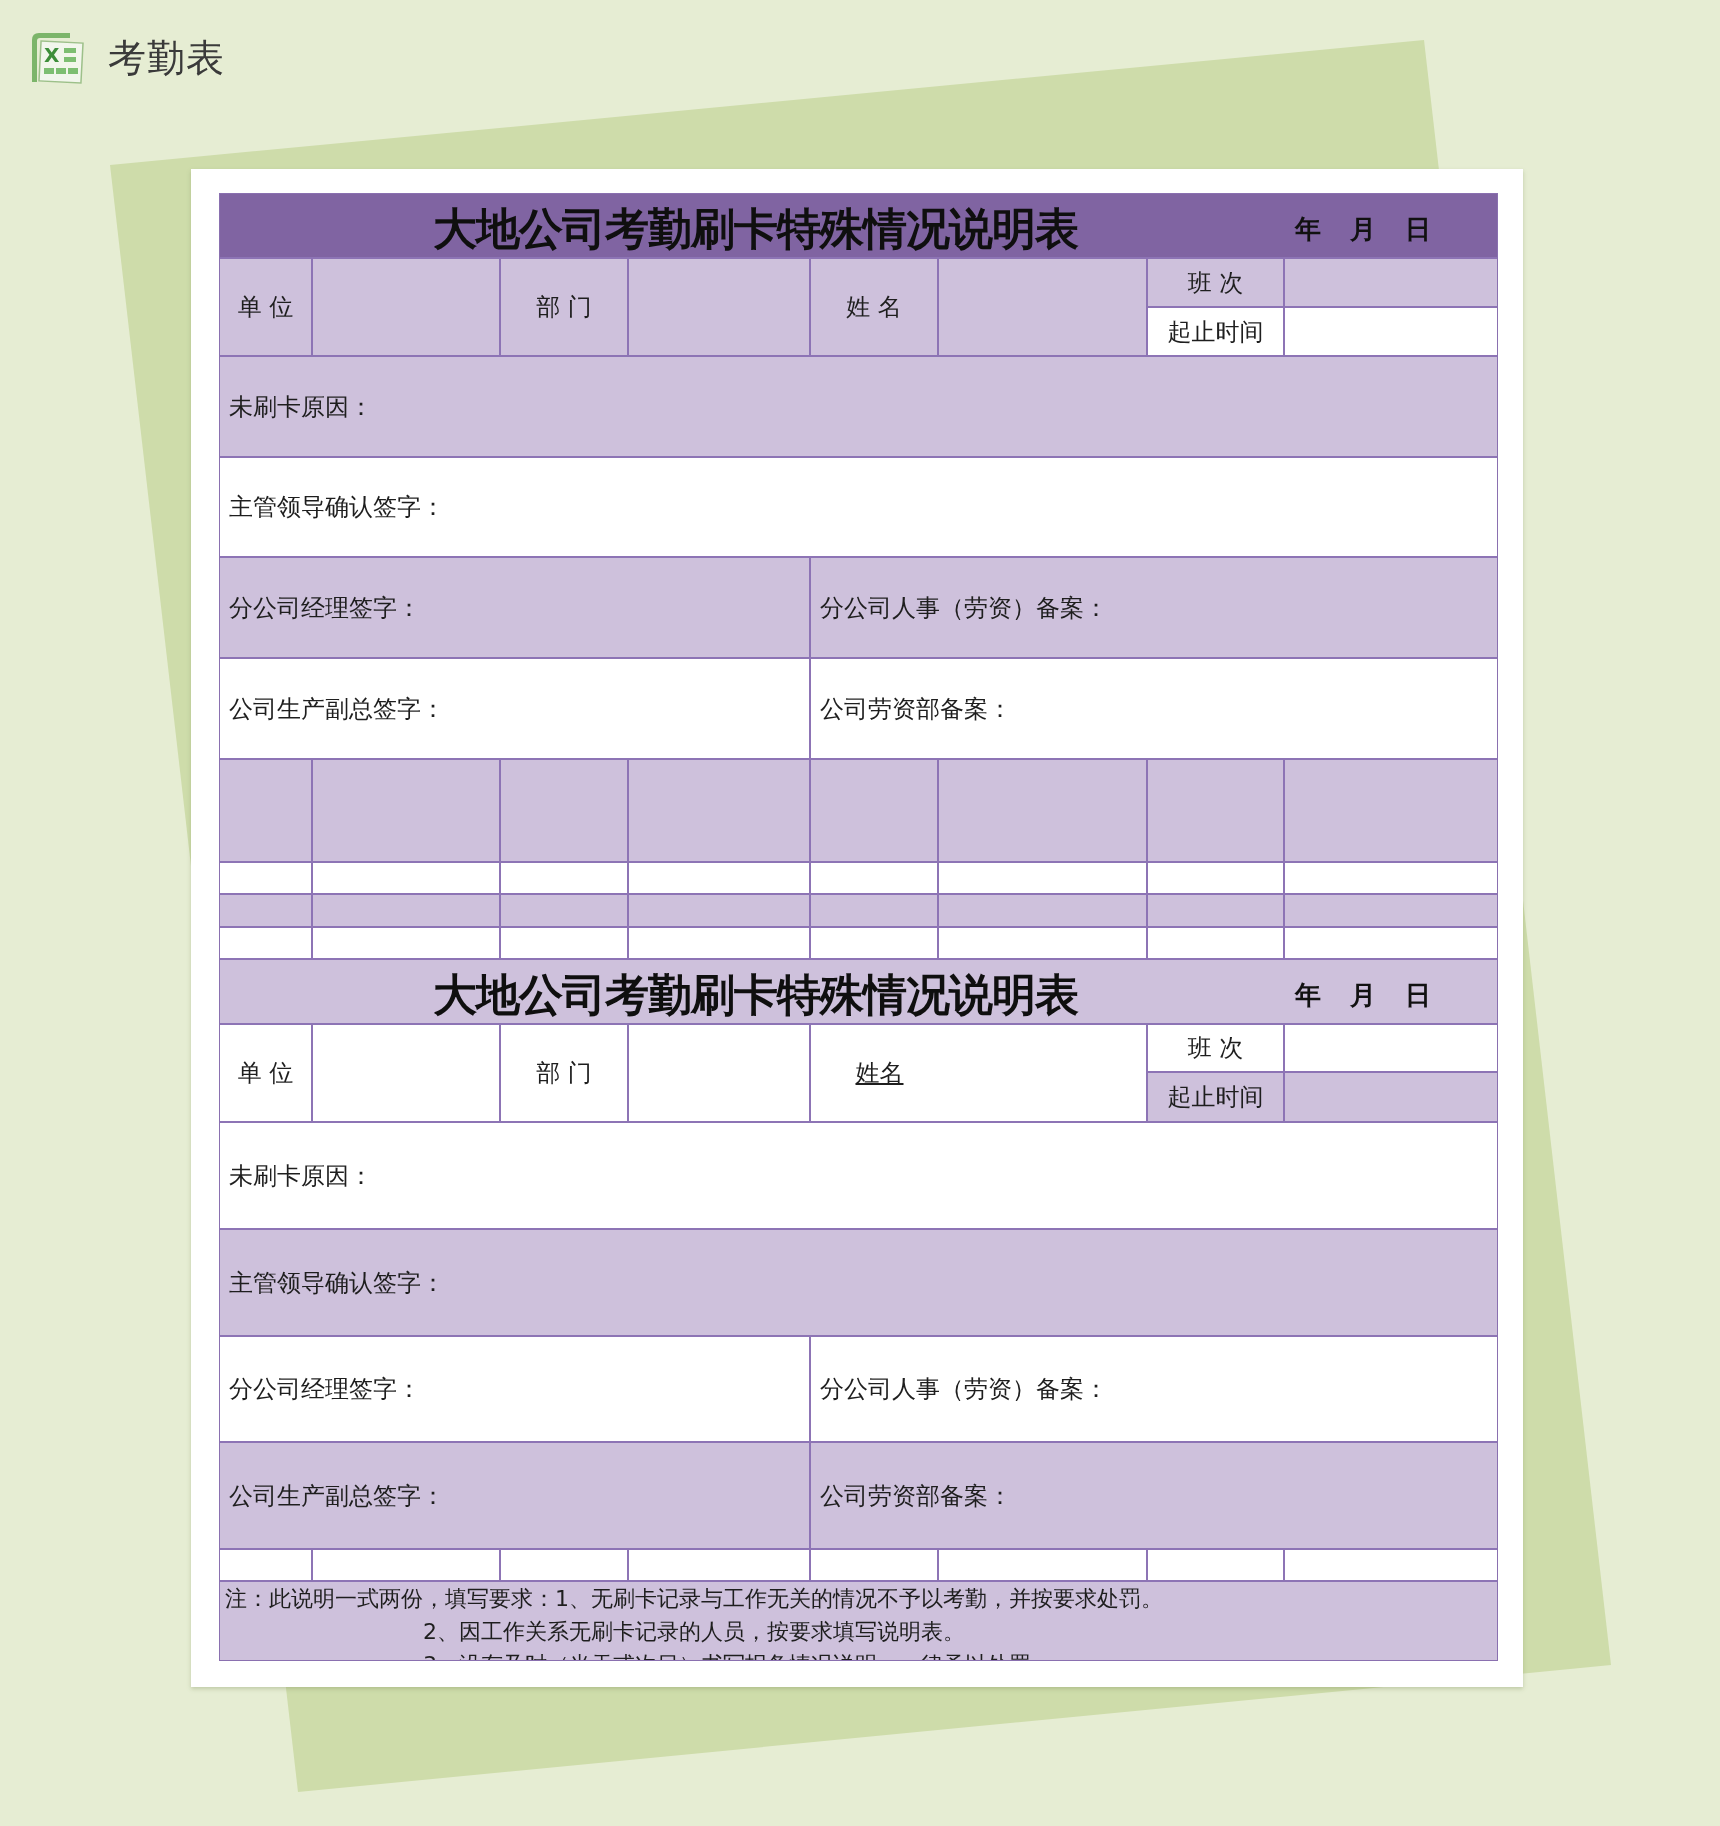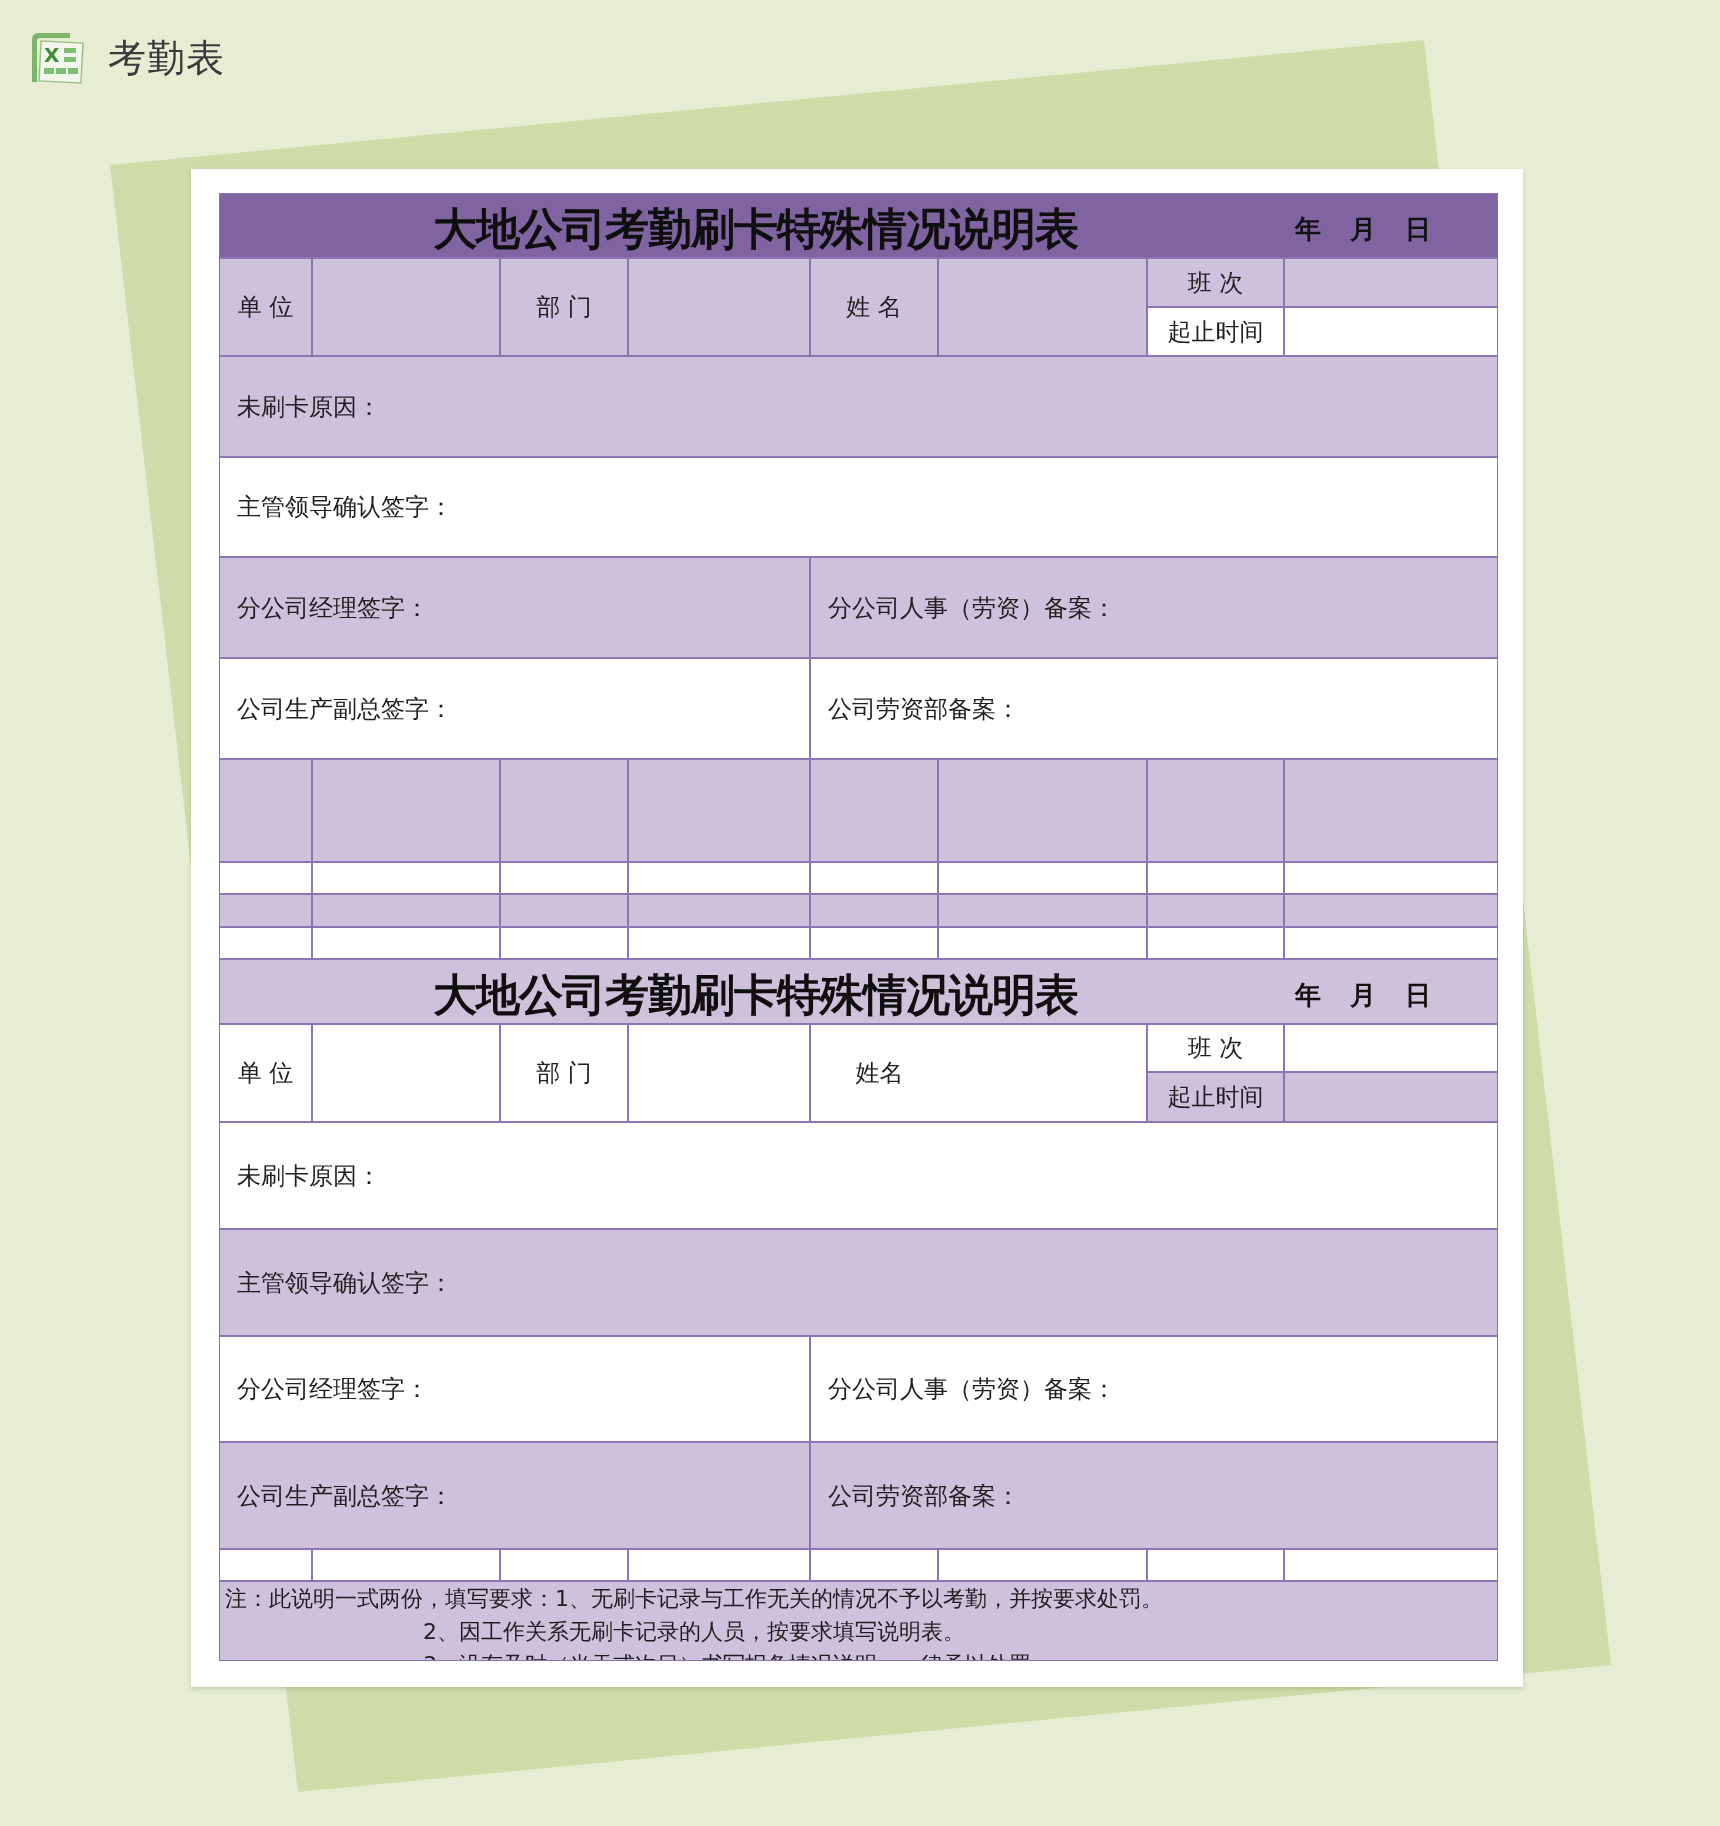--- a/index.html
+++ b/index.html
@@ -25,21 +25,21 @@
   .cell {
     position:absolute; box-sizing:border-box;
     border-right:2px solid #8D74B5; border-bottom:2px solid #8D74B5;
     display:flex; align-items:center;
     font-size:24px; color:#1e1e1e;
   }
   .lav { background:#CEC1DC; }
   .wht { background:#FFFFFF; }
   .dark { background:#8064A2; }
   .center { justify-content:center; }
-  .left { justify-content:flex-start; padding-left:17px; }
+  .left { justify-content:flex-start; padding-left:9px; }
   .title-text { font-weight:bold; font-size:44px; color:#0f0f0f; letter-spacing:-1px; }
   .date-text { font-weight:bold; font-size:26px; color:#111; letter-spacing:10px;margin-left:44px; }
   .notes { position:absolute; box-sizing:border-box; background:#CEC1DC; font-size:22px; color:#1e1e1e; line-height:33px; padding-left:5px; }
   .notes div { white-space:nowrap; }
 </style>
 </head>
 <body>
 
 <svg class="bg-shape" viewBox="0 0 1720 1826">
   <polygon points="110,165 1424,40 1611,1665 298,1792" fill="#CEDCAA"></polygon>
@@ -146,21 +146,21 @@
 
   <div class="cell lav" style="left:0;top:766px;width:1279px;height:65px;">
     <span class="title-text" style="position:absolute;left:213px;top:6px;">大地公司考勤刷卡特殊情况说明表</span>
     <span class="date-text" style="position:absolute;left:1031px;top:18px;">年 月 日</span>
   </div>
 
   <div class="cell wht center" style="left:0;top:831px;width:93px;height:98px;">单 位</div>
   <div class="cell wht" style="left:93px;top:831px;width:188px;height:98px;"></div>
   <div class="cell wht center" style="left:281px;top:831px;width:128px;height:98px;">部 门</div>
   <div class="cell wht" style="left:409px;top:831px;width:182px;height:98px;"></div>
-  <div class="cell wht center" style="left:591px;top:831px;width:139px;height:98px;">姓名</div>
+  <div class="cell wht center" style="left:591px;top:831px;width:139px;height:98px;text-decoration:underline;">姓名</div>
   <div class="cell wht" style="left:719px;top:831px;width:209px;height:98px;"></div>
   <div class="cell wht center" style="left:928px;top:831px;width:137px;height:48px;">班 次</div>
   <div class="cell wht" style="left:1065px;top:831px;width:214px;height:48px;"></div>
   <div class="cell lav center" style="left:928px;top:879px;width:137px;height:50px;">起止时间</div>
   <div class="cell lav" style="left:1065px;top:879px;width:214px;height:50px;"></div>
 
   <div class="cell wht left" style="left:0;top:929px;width:1279px;height:107px;">
     <span>未刷卡原因：</span>
   </div>
 

